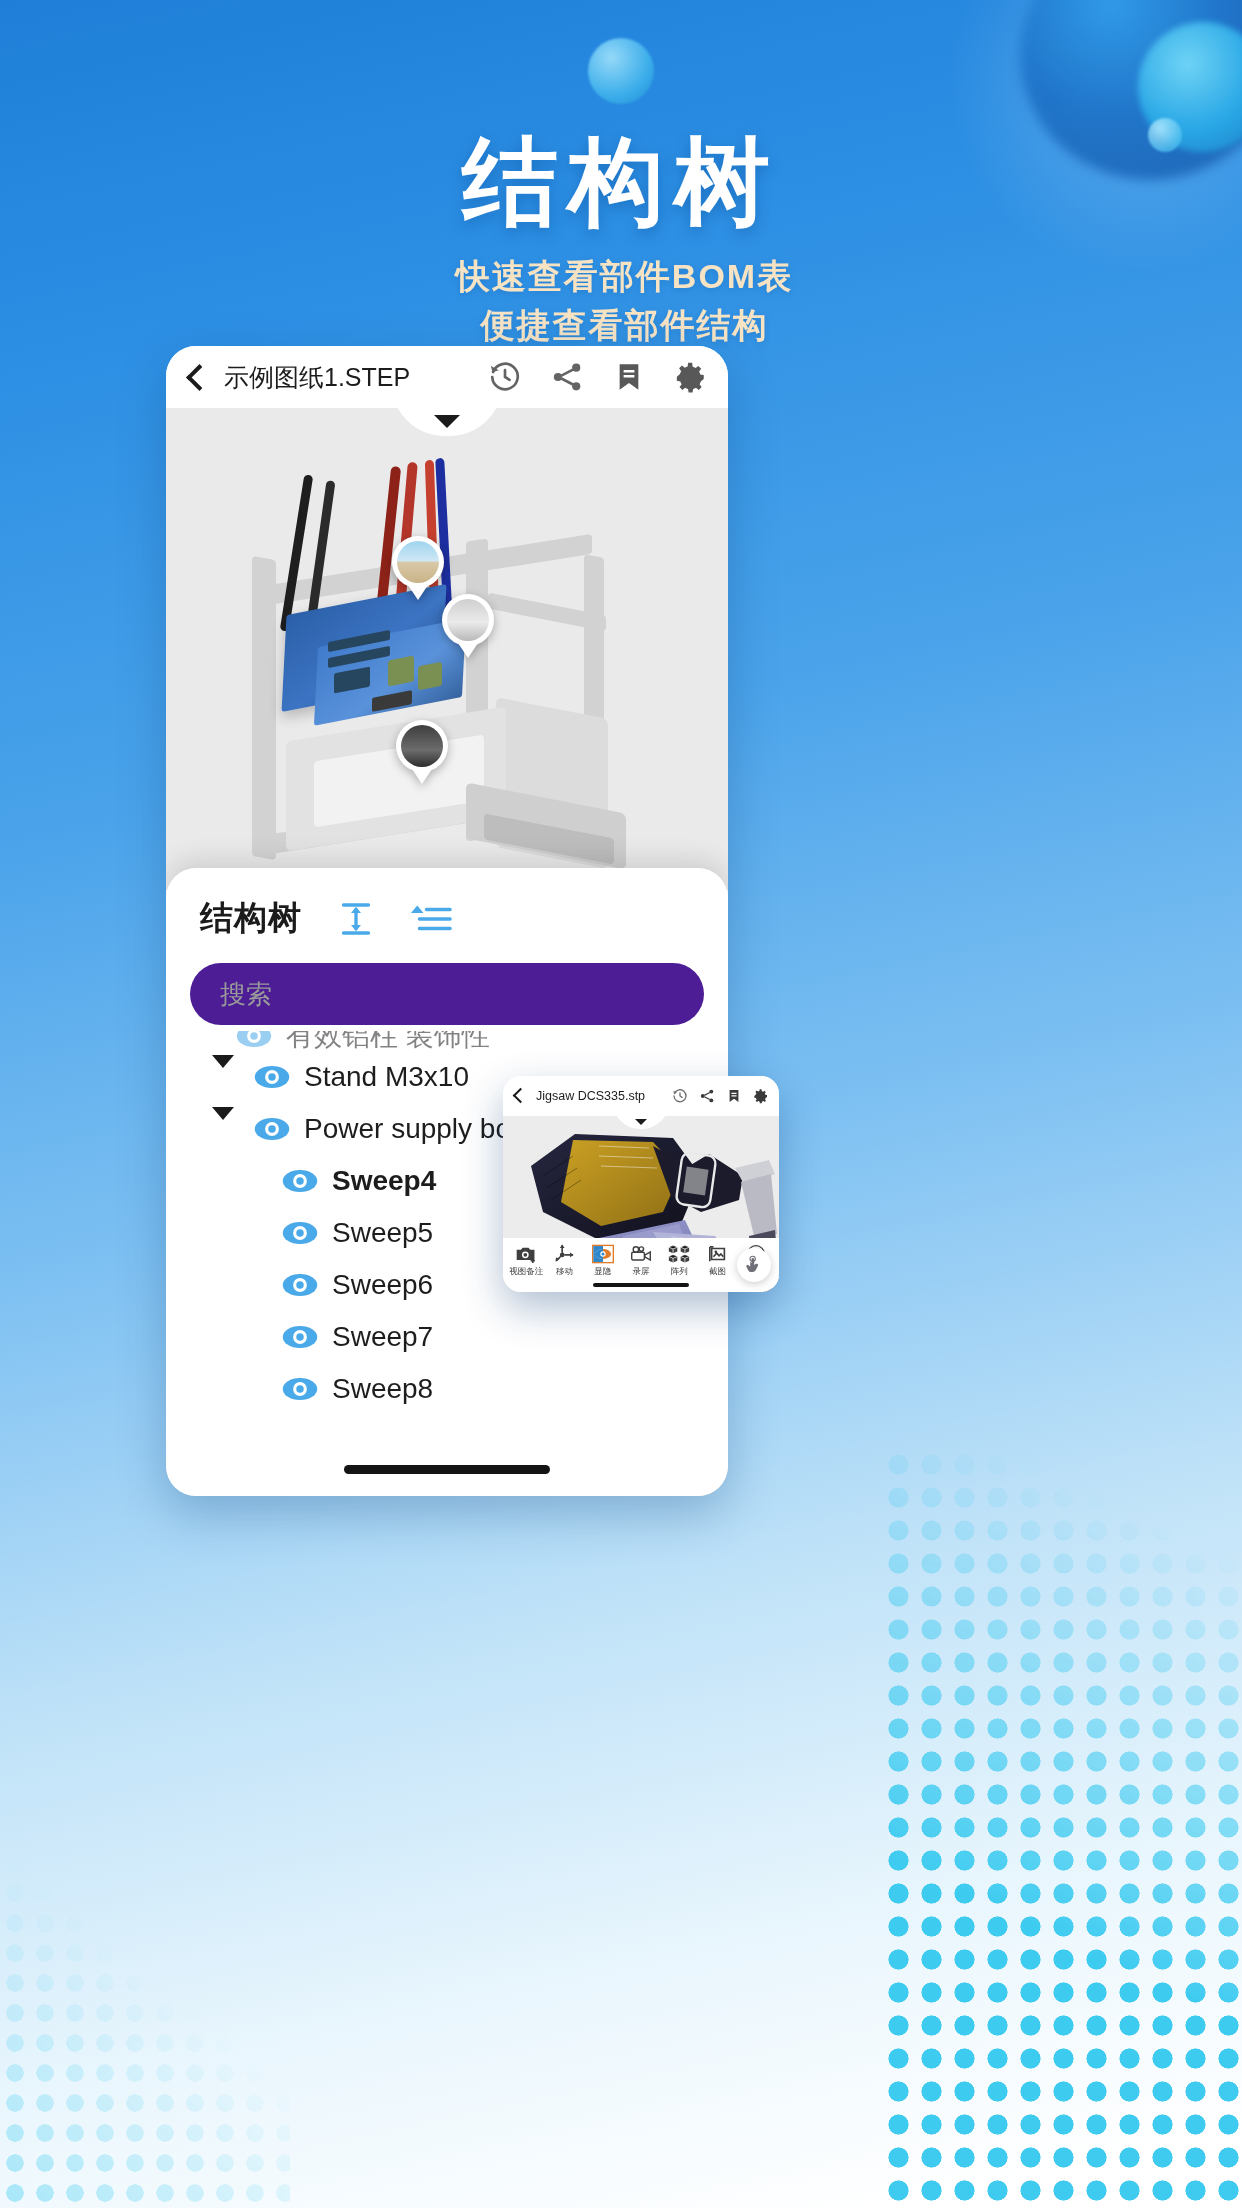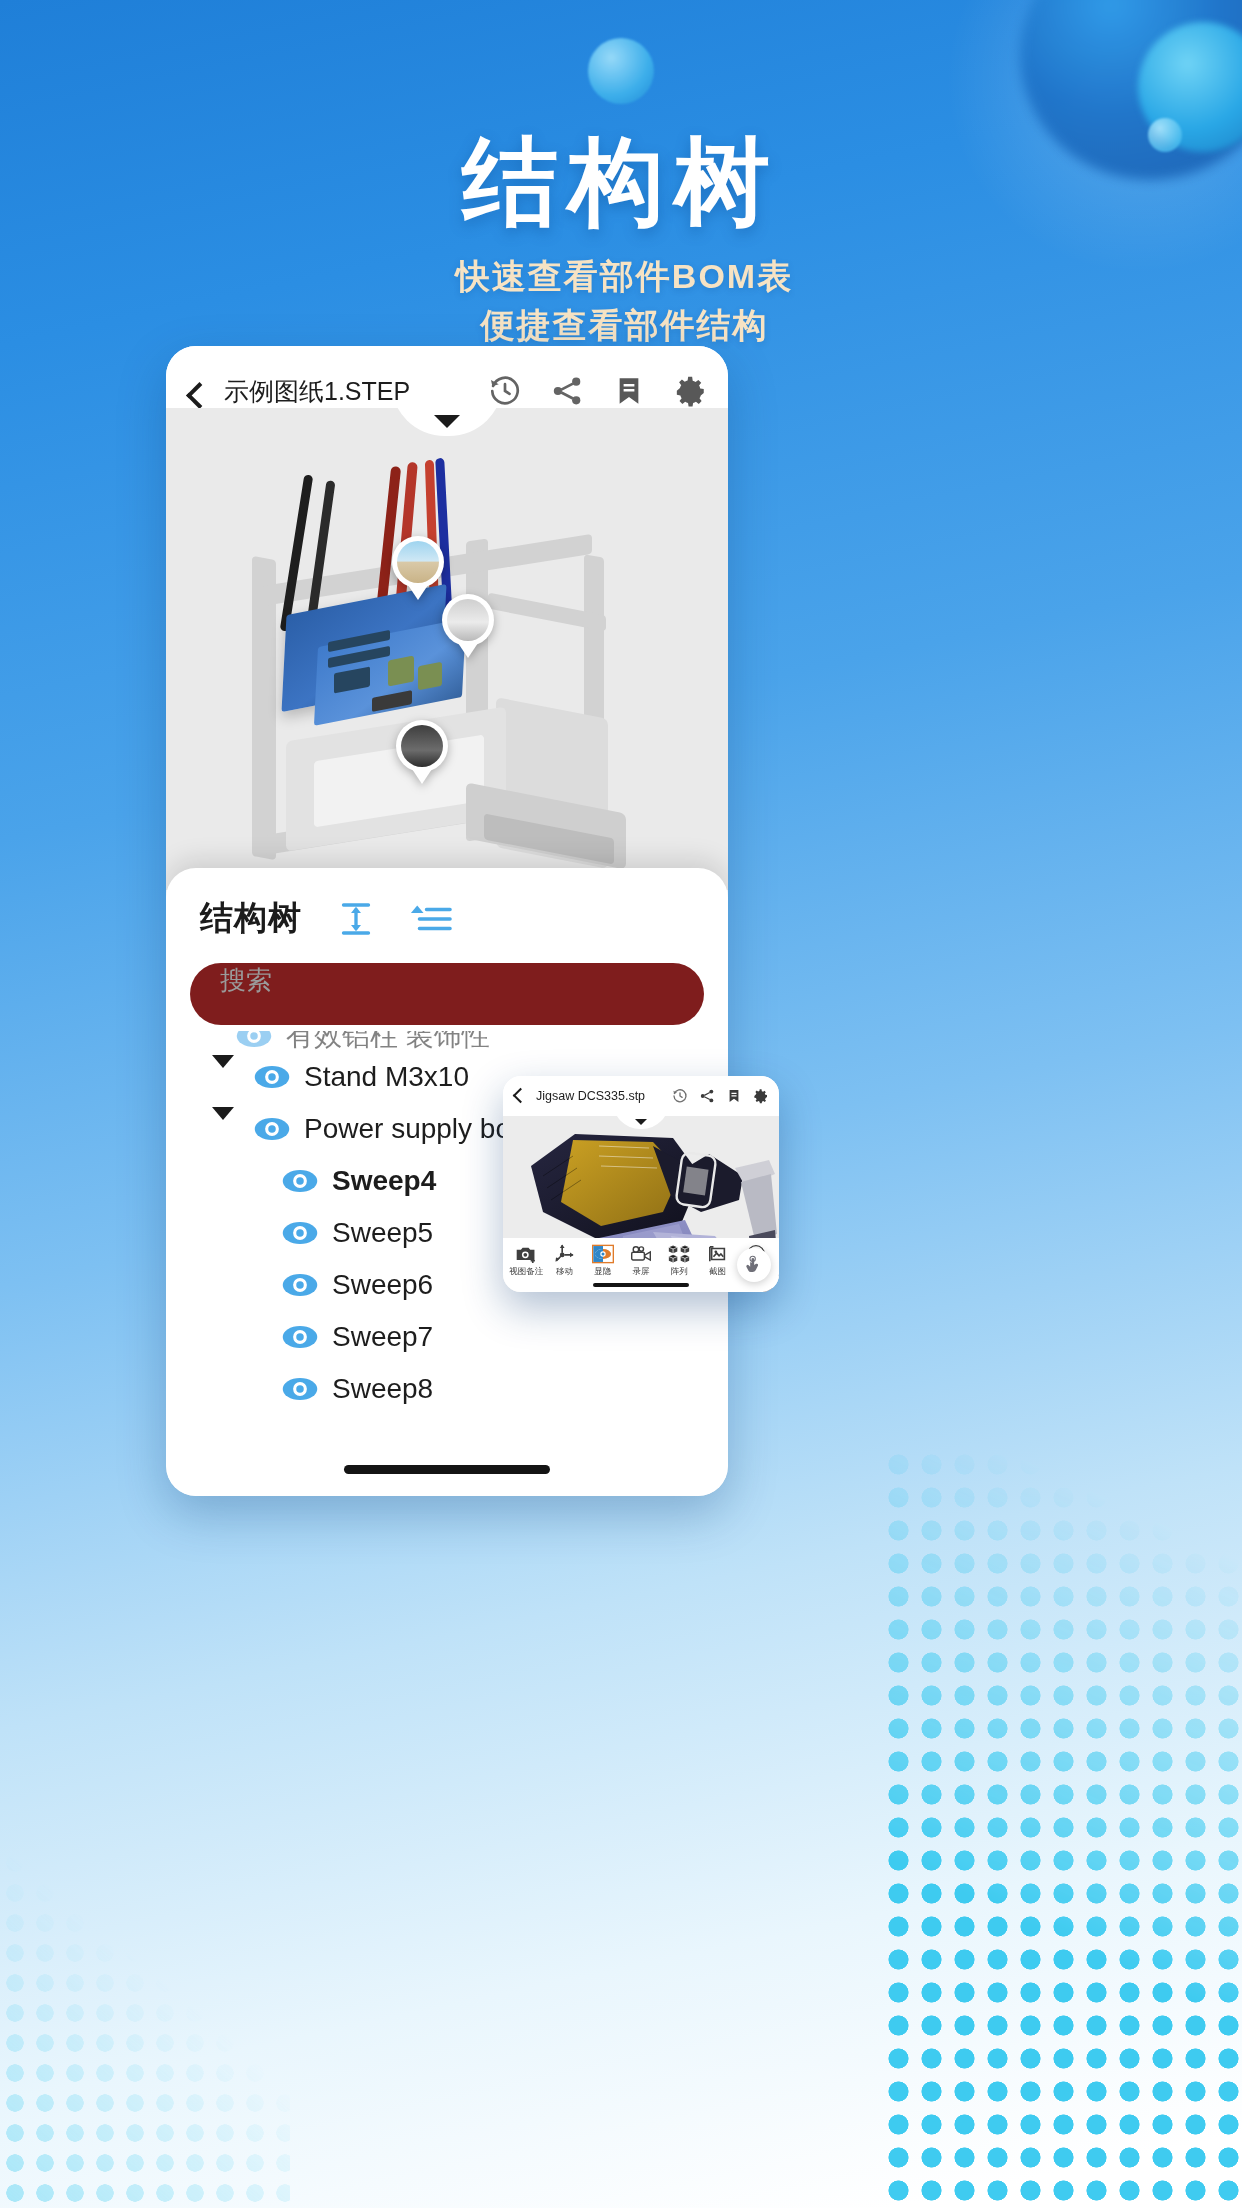--- a/index.html
+++ b/index.html
@@ -74,21 +74,21 @@
   }
 
   
   .phone1 {
     position: absolute; left: 166px; top: 346px; width: 562px; height: 1150px;
     background: #ffffff; border-radius: 30px;
     box-shadow: 0 18px 48px rgba(12,60,120,.28);
     overflow: hidden;
   }
   .p1-header {
-    position: relative; height: 62px; display: flex; align-items: flex-end;
+    position: relative; height: 62px; display: flex; align-items: center;
     padding: 0 20px 0 16px; background: #fff;
   }
   .back-chevron { width: 26px; height: 26px; position: relative; flex: 0 0 auto; }
   .back-chevron::before {
     content: ""; position: absolute; left: 8px; top: 4px;
     width: 15px; height: 15px; border-left: 4px solid #1b1b1b; border-bottom: 4px solid #1b1b1b;
     transform: rotate(45deg);
   }
   .p1-title { font-size: 25px; color: #1d1d1d; margin-left: 16px; flex: 1 1 auto; }
   .p1-icons { display: flex; align-items: center; gap: 28px; }
@@ -142,22 +142,22 @@
   .marker.gray .pin .thumb { background: linear-gradient(#cfcfcf 0%, #ebebeb 55%, #b9b9b9 100%); }
 
   .p1-sheet {
     position: absolute; left: 0; bottom: 0; width: 562px; height: 628px;
     background: #fff; border-radius: 30px 30px 30px 30px;
     box-shadow: 0 -8px 26px rgba(0,0,0,.12);
   }
   .sheet-head { display: flex; align-items: center; padding: 28px 0 0 34px; gap: 34px; }
   .sheet-title { font-size: 33px; font-weight: 700; color: #1b1b1b; letter-spacing: 1px; }
   .search-box {
-    margin: 22px 24px 0 24px; height: 62px; background: #7f1d1d; border-radius: 31px;
-    display: flex; align-items: flex-start; padding: 0 30px;
+    margin: 22px 24px 0 24px; height: 62px; background: #4c1d95; border-radius: 31px;
+    display: flex; align-items: center; padding: 0 30px;
   }
   .search-ph { font-size: 26px; color: #9a9a9a; }
 
   .tree { margin-top: 6px; position: relative; overflow: hidden; height: 452px; }
   .tree-row { display: flex; align-items: center; height: 43px; }
   .tw-24 { width: 24px; flex: 0 0 24px; }
   .tw-46 { width: 46px; flex: 0 0 46px; }
   .caret { width: 0; height: 0; border-left: 11px solid transparent; border-right: 11px solid transparent; border-top: 13px solid #1b1b1b; }
   .eye { width: 36px; height: 36px; flex: 0 0 36px; }
   .node-label { font-size: 28px; color: #1d1d1d; margin-left: 14px; white-space: nowrap; }

